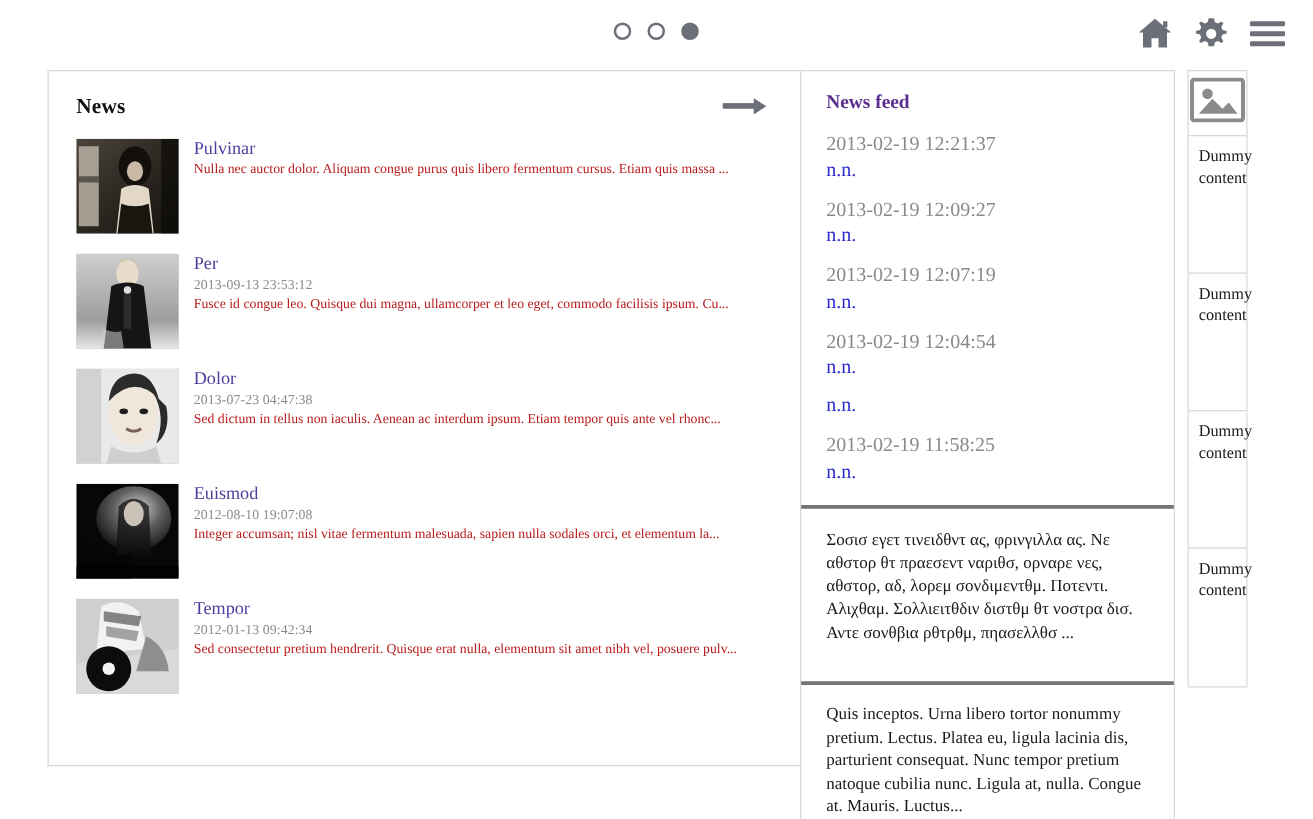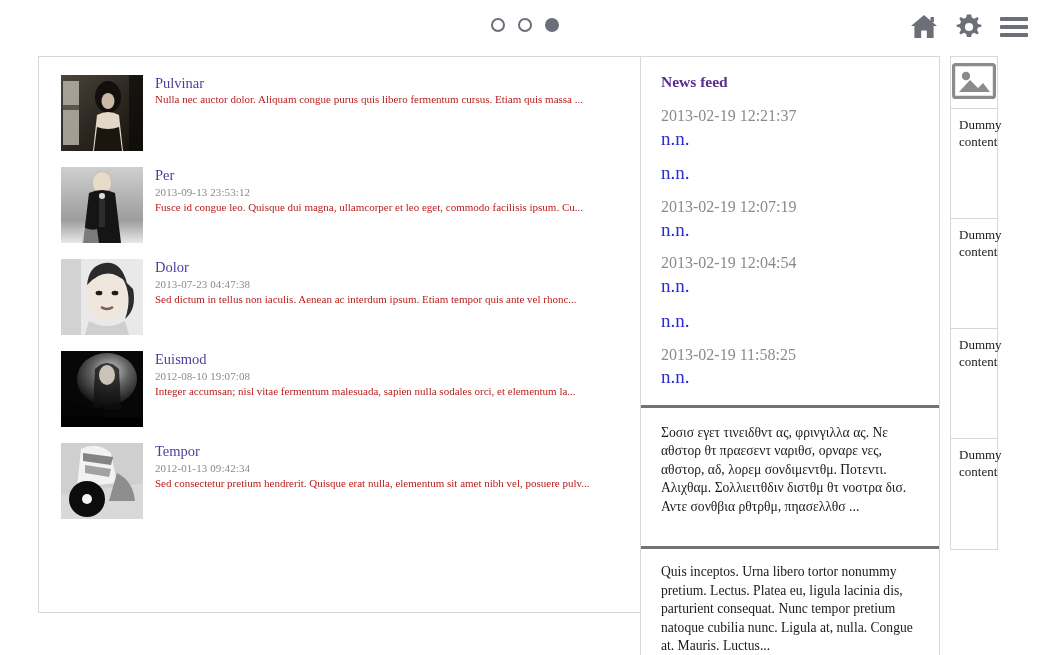--- a/index.html
+++ b/index.html
@@ -141,21 +141,21 @@
   }
   .feed-entry { margin-bottom: 11px; }
   .feed-entry:last-child { margin-bottom: 2px; }
   .feed-date {
     font-size: 16px;
     color: #8a8a8a;
     line-height: 1.35;
   }
   .feed-link {
     display: block;
-    font-size: 19px;
+    font-size: 16px;
     color: #2b2bd0;
     text-decoration: none;
     cursor: pointer;
     line-height: 1.25;
   }
   .feed-para {
     font-size: 13.6px;
     color: #1a1a1a;
     line-height: 1.36;
     margin: 0;
@@ -221,20 +221,29 @@
         <rect x="0" y="17" width="28" height="4" rx="1"></rect>
       </svg>
     </span>
   </div>
 </div>
 
 <div class="layout">
 
   <section class="panel news-col">
 
+    <div class="news-head">
+      <h2 class="news-title">News</h2>
+      <span class="arrow-link">
+        <svg width="36" height="14" viewBox="0 0 36 14" fill="#6d6f78">
+          <rect x="0" y="4.5" width="26" height="4.5"></rect>
+          <path d="M25 0.5 L35 7 L25 13.5 Z"></path>
+        </svg>
+      </span>
+    </div>
 
     <article class="news-item">
       <div class="thumb">
         <svg viewBox="0 0 82 76" preserveAspectRatio="none">
           <defs>
             <linearGradient id="g1" x1="0" y1="0" x2="1" y2="1">
               <stop offset="0%" stop-color="#4a443c"></stop>
                 <stop offset="55%" stop-color="#2a251f"></stop>
                 <stop offset="100%" stop-color="#15120e"></stop>
             </linearGradient>
@@ -352,20 +361,21 @@
   <aside class="panel feed-col">
 
     <div class="feed-block entries">
       <h3 class="feed-title">News feed</h3>
 
       <div class="feed-entry">
         <div class="feed-date">2013-02-19 12:21:37</div>
         <a class="feed-link">n.n.</a>
       </div>
       <div class="feed-entry">
+        <div class="feed-date">2013-02-19 12:09:27</div>
         <a class="feed-link">n.n.</a>
       </div>
       <div class="feed-entry">
         <div class="feed-date">2013-02-19 12:07:19</div>
         <a class="feed-link">n.n.</a>
       </div>
       <div class="feed-entry">
         <div class="feed-date">2013-02-19 12:04:54</div>
         <a class="feed-link">n.n.</a>
       </div>

